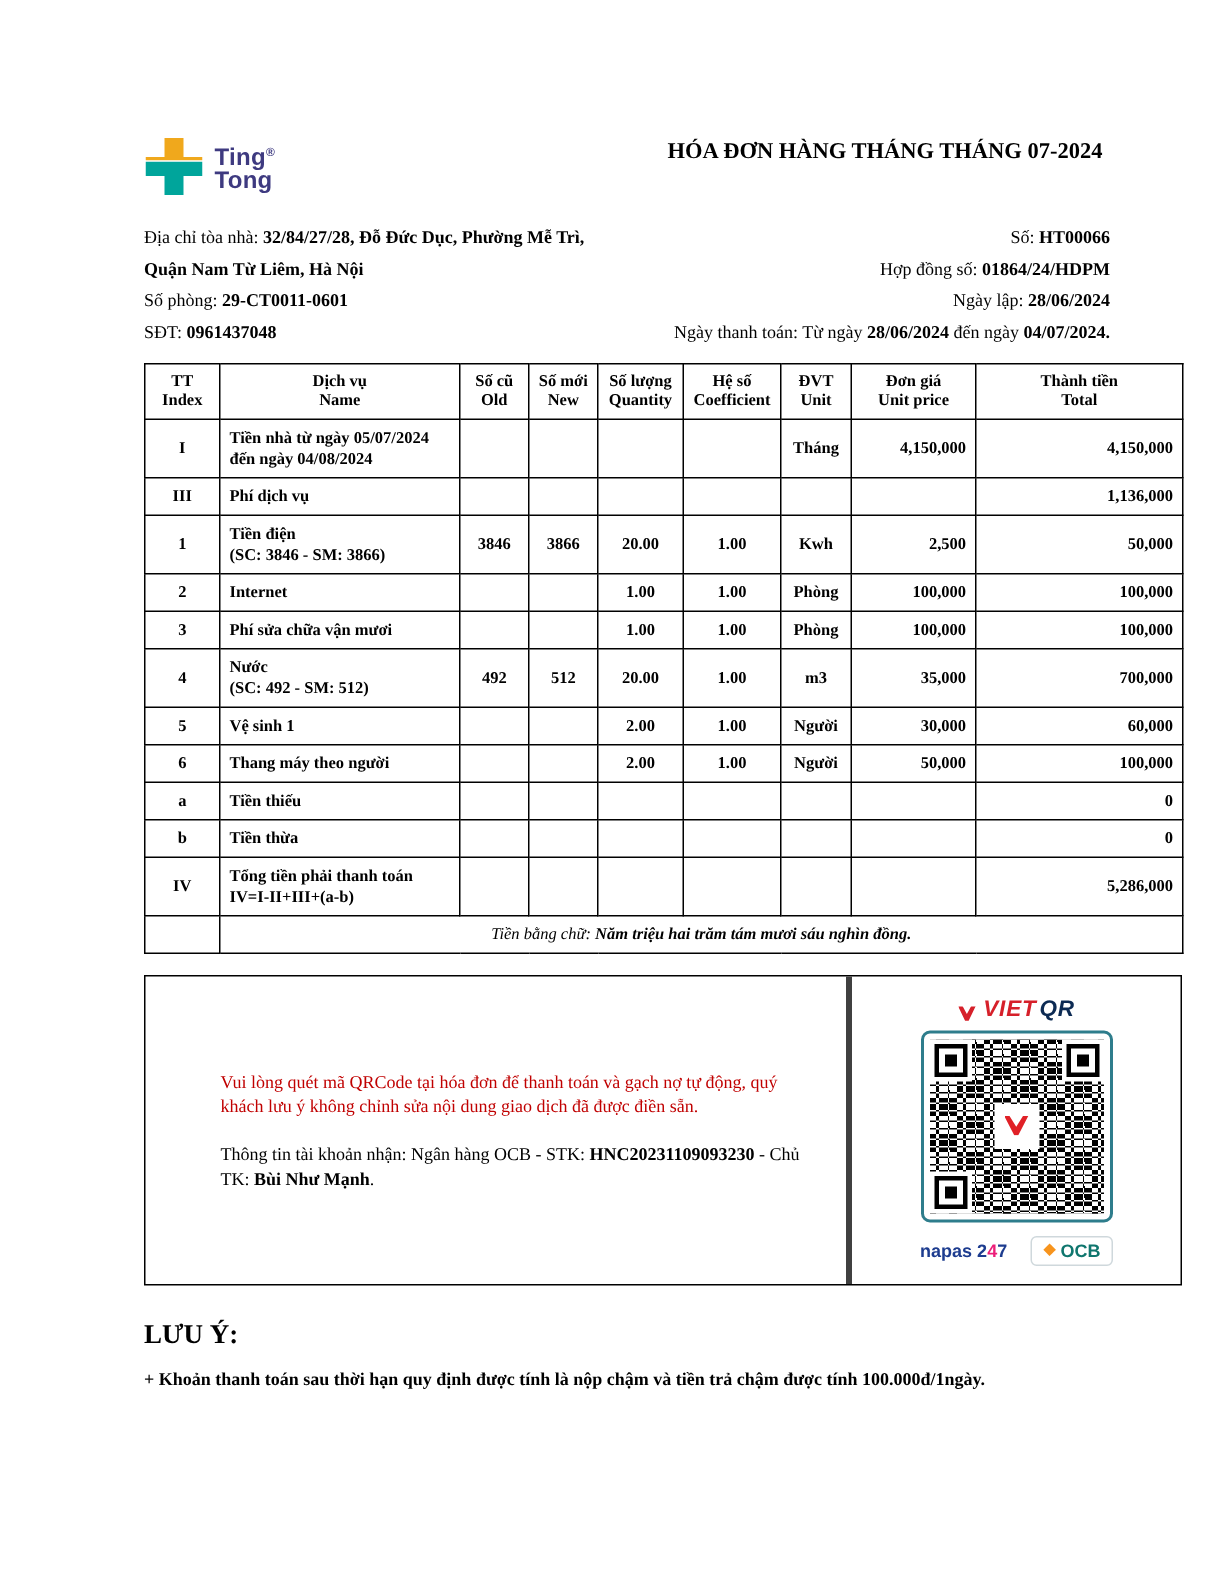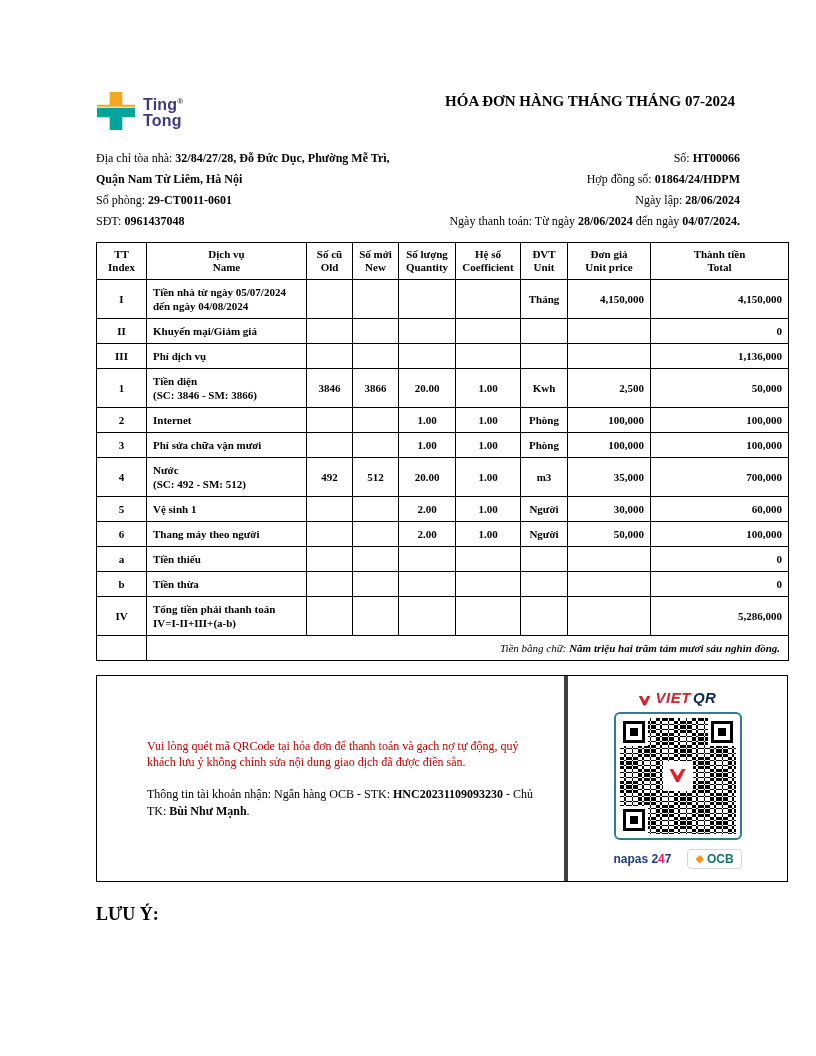--- a/index.html
+++ b/index.html
@@ -30,21 +30,21 @@
   .info b { font-weight:bold; }
 
   
   table.invoice { border-collapse:collapse; table-layout:fixed; width:100%; margin-top:10px;
     font-size:11px; font-weight:bold; }
   table.invoice th, table.invoice td { border:1px solid #000; padding:5px 4px; vertical-align:middle; }
   table.invoice th { text-align:center; line-height:13px; }
   table.invoice td.c { text-align:center; }
   table.invoice td.l { text-align:left; padding-left:6px; line-height:14px; }
   table.invoice td.r { text-align:right; padding-right:6px; }
-  tr.words-row td { font-weight:normal; font-style:italic; text-align:right; padding:6px 8px; }
+  tr.words-row td { font-weight:normal; font-style:italic; text-align:center; padding:6px 8px; }
   tr.words-row b { font-weight:bold; }
 
   
   .qr-box { border:1px solid #000; margin-top:14px; display:flex; min-height:205px; }
   .qr-box-text {
     flex:0 0 471px; box-sizing:border-box; border-right:4px solid #404040;
     padding:20px 20px 20px 50px; display:flex; flex-direction:column; justify-content:center;
   }
   .warning { color:#c00000; margin:0 0 16px 0; line-height:16px; }
   .account { margin:0; line-height:17px; }
@@ -196,33 +196,20 @@
           <td class="l">
             <div>Tiền nhà từ ngày 05/07/2024 đến ngày 04/08/2024</div>
           </td>
           <td class="c"></td>
           <td class="c"></td>
           <td class="c"></td>
           <td class="c"></td>
           <td class="c">Tháng</td>
           <td class="r">4,150,000</td>
           <td class="r">4,150,000</td>
-        </tr>
-        <tr>
-          <td class="c">II</td>
-          <td class="l">
-            <div>Khuyến mại/Giảm giá</div>
-          </td>
-          <td class="c"></td>
-          <td class="c"></td>
-          <td class="c"></td>
-          <td class="c"></td>
-          <td class="c"></td>
-          <td class="r"></td>
-          <td class="r">0</td>
         </tr>
         <tr>
           <td class="c">III</td>
           <td class="l">
             <div>Phí dịch vụ</div>
           </td>
           <td class="c"></td>
           <td class="c"></td>
           <td class="c"></td>
           <td class="c"></td>
@@ -393,15 +380,16 @@
         <span class="ocb">
           <span class="ocb-diamond">◆</span>
           <span class="ocb-text">OCB</span>
         </span>
       </div>
     </div>
   </div>
 
   <div class="footer">
     <div class="notice-title">LƯU Ý:</div>
+    <div class="notice-line">+ Khoản thanh toán sau thời hạn quy định được tính là nộp chậm và tiền trả chậm được tính 100.000đ/1ngày.</div>
   </div>
 
 </div>
 
 </body></html>

